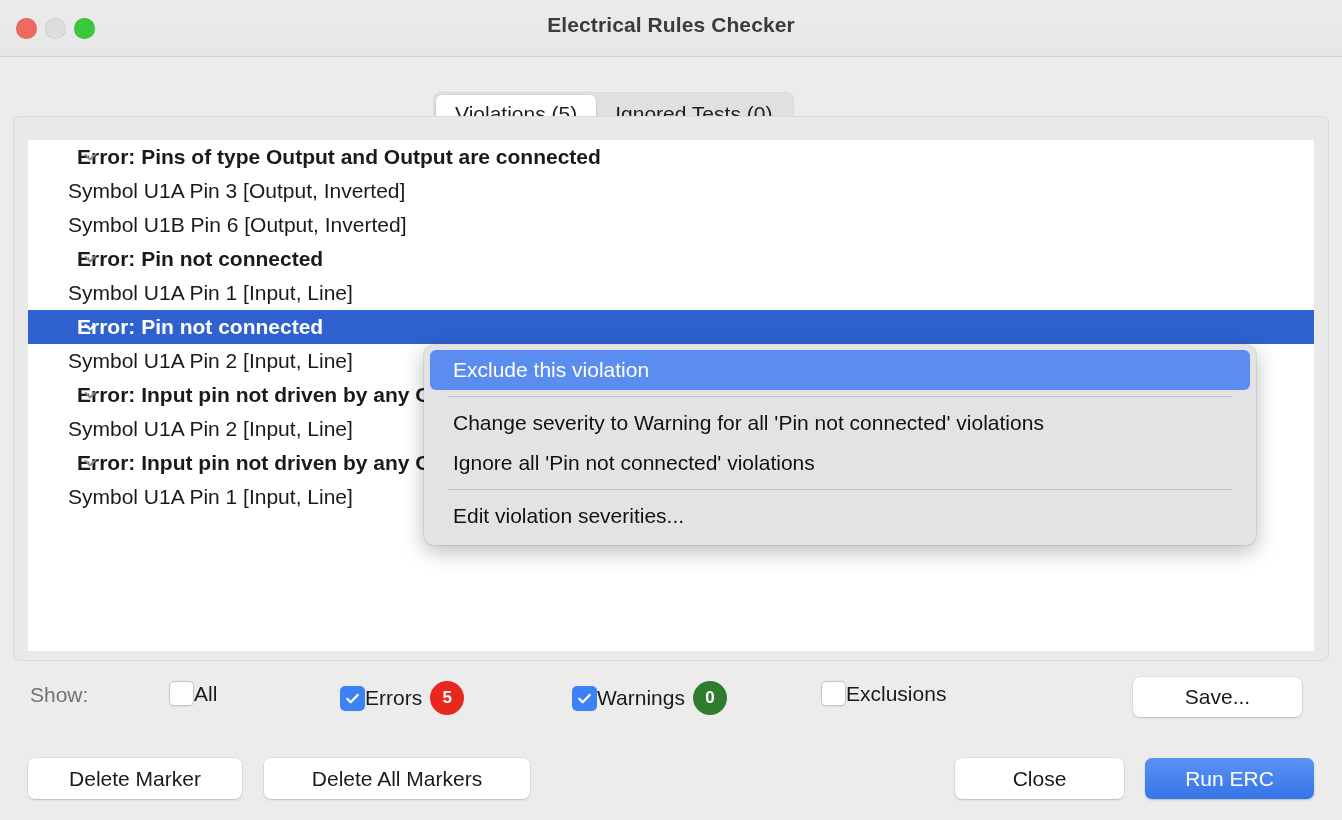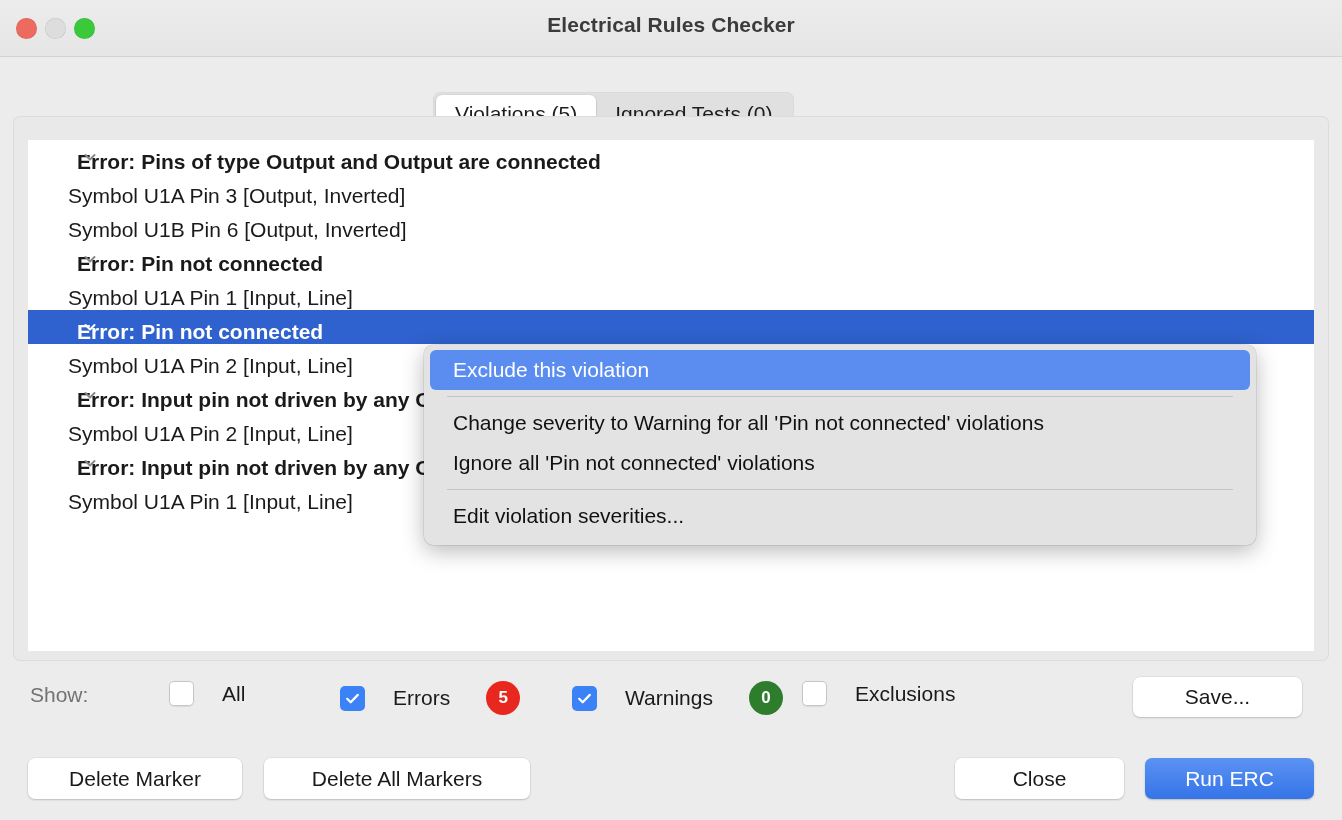--- a/index.html
+++ b/index.html
@@ -75,21 +75,21 @@
   .list-area {
     position: absolute; left: 28px; top: 140px;
     width: 1286px; height: 511px;
     background: #ffffff;
     overflow: hidden;
   }
 
   .row {
     position: relative;
     height: 34px;
-    display: flex; align-items: flex-end;
+    display: flex; align-items: center;
     white-space: nowrap;
   }
   .row.group { padding-left: 49px; }
   .row.child { padding-left: 40px; }
   .row.selected { background: #2f62ce; }
   .row .chev {
     position: absolute; left: 52px; top: 0;
     width: 20px; height: 34px;
     display: flex; align-items: center; justify-content: center;
   }
@@ -131,21 +131,21 @@
 
   
   .showbar {
     position: absolute; left: 0; top: 672px;
     width: 1342px; height: 50px;
   }
   .show-label {
     position: absolute; left: 30px; top: 11px;
     font-size: 21px; color: #737373;
   }
-  .chk-group { position: absolute; display: flex; align-items: center; gap: 28px; top: 9px; padding-left: 45px; }
+  .chk-group { position: absolute; display: flex; align-items: center; gap: 0; top: 9px; padding-left: 45px; }
   .checkbox {
     width: 25px; height: 25px; border-radius: 5px;
     display: flex; align-items: center; justify-content: center;
     flex: none;
   }
   .checkbox.off {
     background: #ffffff;
     box-shadow: inset 0 0 0 1px #c6c6c6, 0 0.5px 1px rgba(0,0,0,.08);
   }
   .checkbox.on { background: #3b82f6; }
@@ -300,21 +300,21 @@
     <div class="chk-group" style="left:527px;">
       <span class="checkbox on">
         <svg width="17" height="17" viewBox="0 0 16 16">
             <path d="M3 8.3 L6.3 11.6 L13 4.6" fill="none" stroke="#ffffff" stroke-width="2.1" stroke-linecap="round" stroke-linejoin="round"></path>
           </svg>
       </span>
       <span class="chk-text">Warnings</span>
       <span class="badge" style="background:#2d7d2d;margin-left:8px;">0</span>
     </div>
 
-    <div class="chk-group" style="left:757px;">
+    <div class="chk-group" style="left:776px;">
       <span class="checkbox off"></span>
       <span class="chk-text">Exclusions</span>
     </div>
 
     <div class="btn" style="position:absolute;left:1133px;top:5px;width:169px;height:40px;">Save...</div>
   </div>
 
   <div class="bottombar">
     <div class="btn" style="position:absolute;left:28px;top:3px;width:214px;height:41px;">Delete Marker</div>
     <div class="btn" style="position:absolute;left:264px;top:3px;width:266px;height:41px;">Delete All Markers</div>

